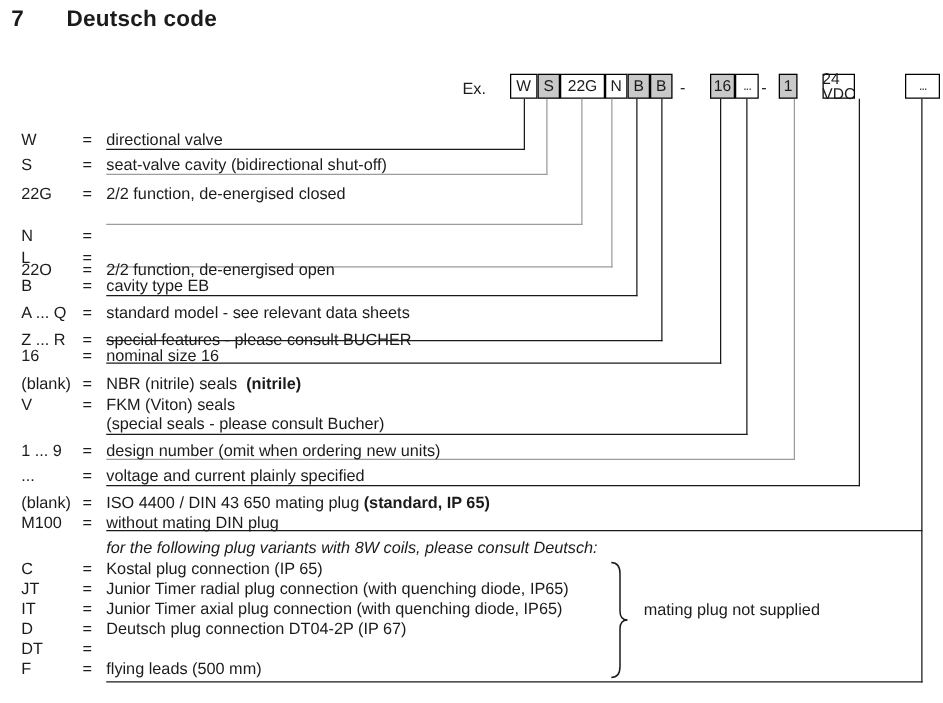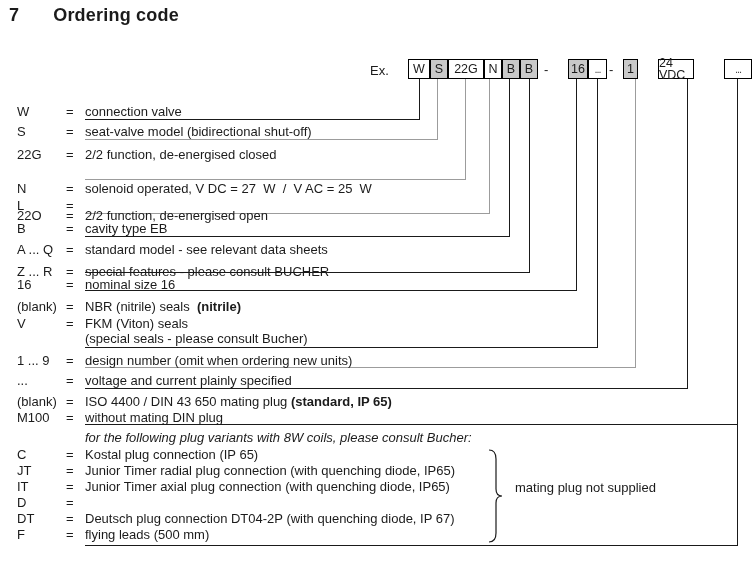--- a/index.html
+++ b/index.html
@@ -31,38 +31,38 @@
   .brace-note{position:absolute;left:515px;top:480px;font-size:13px;}
   .brace{position:absolute;left:486px;top:449px;}
 </style>
 </head>
 <body>
 
 <div class="page">
 
   <div class="title-row">
     <span>7</span>
-    <span>Ordering code</span>
+    <span>Deutsch code</span>
   </div>
 
   <span class="ex-label">Ex.</span>
 
   <div id="boxes">
       <div class="box white" style="left: 408px; width: 22px;">W</div>
       <div class="box gray" style="left: 430px; width: 18px;">S</div>
       <div class="box white" style="left: 448px; width: 36px;">22G</div>
       <div class="box white" style="left: 484px; width: 18px;">N</div>
       <div class="box gray" style="left: 502px; width: 18px;">B</div>
       <div class="box gray" style="left: 520px; width: 18px;">B</div>
       <div class="dash" style="left: 544px; width: 8px;">-</div>
       <div class="box gray" style="left: 568px; width: 20px;">16</div>
       <div class="box white muted" style="left: 588px; width: 19px;">...</div>
       <div class="dash" style="left: 609px; width: 8px;">-</div>
       <div class="box gray" style="left: 623px; width: 15px;">1</div>
-      <div class="box white" style="left: 658px; width: 36px;">24 VDC</div>
+      <div class="box white" style="left: 658px; width: 26px;">24 VDC</div>
       <div class="box white muted" style="left: 724px; width: 28px;">...</div>
     </div>
   <div id="lines">
       <div class="line v k" style="left: 419px; top: 79px; height: 41px;"></div>
       <div class="line v g" style="left: 437px; top: 79px; height: 61px;"></div>
       <div class="line v g" style="left: 465px; top: 79px; height: 101px;"></div>
       <div class="line v g" style="left: 489px; top: 79px; height: 135px;"></div>
       <div class="line v k" style="left: 509px; top: 79px; height: 158px;"></div>
       <div class="line v k" style="left: 529px; top: 79px; height: 194px;"></div>
       <div class="line v k" style="left: 576px; top: 79px; height: 212px;"></div>
@@ -80,45 +80,44 @@
       <div class="line h k" style="left: 85px; top: 347px; width: 513px;"></div>
       <div class="line h g" style="left: 85px; top: 367px; width: 551px;"></div>
       <div class="line h k" style="left: 85px; top: 388px; width: 603px;"></div>
       <div class="line h k" style="left: 85px; top: 424px; width: 653px;"></div>
       <div class="line h k" style="left: 85px; top: 545px; width: 653px;"></div>
     </div>
   <div id="rows">
   <div class="row" style="top: 104px;">
     <span class="code">W</span>
     <span class="eq">=</span>
-    <span class="desc"><span class="t">connection valve</span><b class="b"></b></span>
+    <span class="desc"><span class="t">directional valve</span><b class="b"></b></span>
   </div>
 
   <div class="row" style="top: 124px;">
     <span class="code">S</span>
     <span class="eq">=</span>
-    <span class="desc"><span class="t">seat-valve model (bidirectional shut-off)</span><b class="b"></b></span>
+    <span class="desc"><span class="t">seat-valve cavity (bidirectional shut-off)</span><b class="b"></b></span>
   </div>
 
   <div class="row" style="top: 147px;">
     <span class="code">22G</span>
     <span class="eq">=</span>
     <span class="desc"><span class="t">2/2 function, de-energised closed</span><b class="b"></b></span>
   </div>
 
   <div class="row" style="top: 172px; margin-top: 36px;">
     <span class="code">22O</span>
     <span class="eq">=</span>
     <span class="desc"><span class="t">2/2 function, de-energised open</span><b class="b"></b></span>
   </div>
 
   <div class="row" style="top: 181px;">
     <span class="code">N</span>
     <span class="eq">=</span>
-    <span class="desc"><span class="t">solenoid operated, V DC = 27  W  /  V AC = 25  W</span><b class="b"></b></span>
   </div>
 
   <div class="row" style="top: 198px;">
     <span class="code">L</span>
     <span class="eq">=</span>
   </div>
 
   <div class="row" style="top: 221px;">
     <span class="code">B</span>
     <span class="eq">=</span>
@@ -179,21 +178,21 @@
     <span class="desc"><span class="t">ISO 4400 / DIN 43 650 mating plug </span><b class="b">(standard, IP 65)</b></span>
   </div>
 
   <div class="row" style="top: 410px;">
     <span class="code">M100</span>
     <span class="eq">=</span>
     <span class="desc"><span class="t">without mating DIN plug</span><b class="b"></b></span>
   </div>
 </div>
 
-  <div class="plug-note">for the following plug variants with 8W coils, please consult Bucher:</div>
+  <div class="plug-note">for the following plug variants with 8W coils, please consult Deutsch:</div>
   <div id="plug-rows">
   <div class="row" style="top: 447px;">
     <span class="code">C</span>
     <span class="eq">=</span>
     <span class="desc"><span class="t">Kostal plug connection (IP 65)</span><b class="b"></b></span>
   </div>
 
   <div class="row" style="top: 463px;">
     <span class="code">JT</span>
     <span class="eq">=</span>
@@ -202,26 +201,26 @@
 
   <div class="row" style="top: 479px;">
     <span class="code">IT</span>
     <span class="eq">=</span>
     <span class="desc"><span class="t">Junior Timer axial plug connection (with quenching diode, IP65)</span><b class="b"></b></span>
   </div>
 
   <div class="row" style="top: 495px;">
     <span class="code">D</span>
     <span class="eq">=</span>
+    <span class="desc"><span class="t">Deutsch plug connection DT04-2P (IP 67)</span><b class="b"></b></span>
   </div>
 
   <div class="row" style="top: 511px;">
     <span class="code">DT</span>
     <span class="eq">=</span>
-    <span class="desc"><span class="t">Deutsch plug connection DT04-2P (with quenching diode, IP 67)</span><b class="b"></b></span>
   </div>
 
   <div class="row" style="top: 527px;">
     <span class="code">F</span>
     <span class="eq">=</span>
     <span class="desc"><span class="t">flying leads (500 mm)</span><b class="b"></b></span>
   </div>
 </div>
 
   <svg class="brace" width="18" height="94" viewBox="0 0 18 94">

